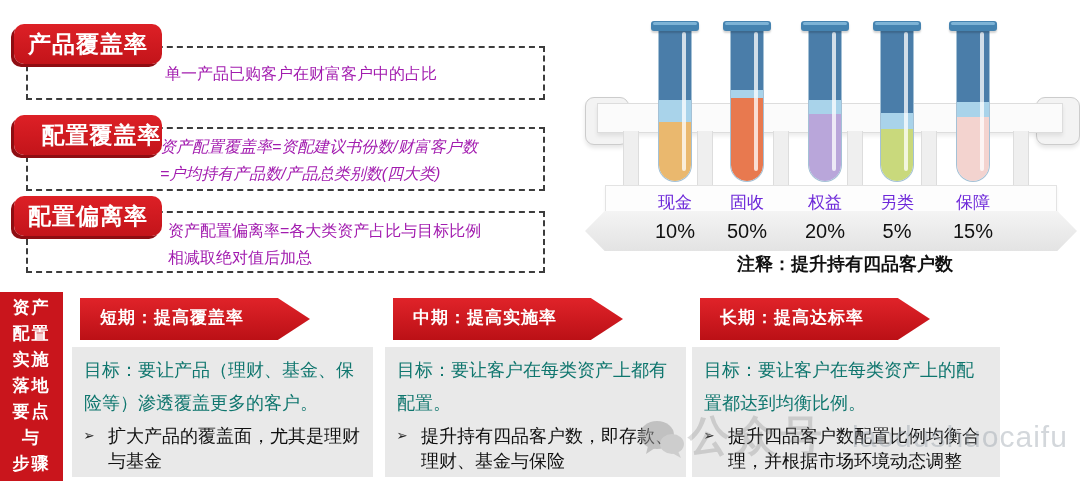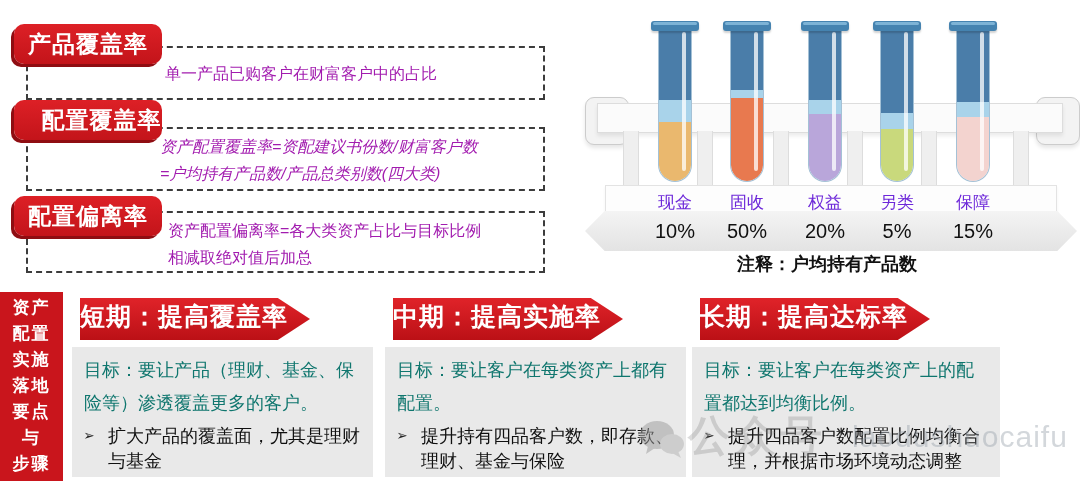--- a/index.html
+++ b/index.html
@@ -45,21 +45,21 @@
 
   
   #roadmap { position:absolute; left:0; top:292px; width:1080px; height:189px;font-family:Liberation Mono, monospace; }
   .v-label { position:absolute; left:0; top:0; width:63px; height:189px; background:#c9151c; color:#fff;
              font-weight:bold; font-size:17px; line-height:26px; text-align:center; display:flex;
              align-items:center; justify-content:center; white-space:pre-line; letter-spacing:2px; }
   .phase { position:absolute; top:0; }
   .phase-arrow { position:relative; height:42px; margin:6px 0 0 8px; width:230px;
                  background:linear-gradient(180deg,#e02329,#bb1016);
                  clip-path:polygon(0 0,86% 0,100% 50%,86% 100%,0 100%);
-                 color:#fff; font-size:25px; font-weight:bold; line-height:42px; letter-spacing:1px; }
+                 color:#fff; font-size:17px; font-weight:bold; line-height:42px; padding-left:20px; letter-spacing:1px; }
   .phase-body { margin-top:7px; background:#e9e9e9; height:130px; padding:8px 12px 6px 12px; }
   .phase-goal { font-size:18px; line-height:33px; color:#0f766e; }
   .phase-bullet { display:flex; margin-top:4px; font-size:18px; line-height:25px; color:#101010; }
   .bullet-mark { flex:0 0 24px; color:#222; }
 
   
   #watermark { position:absolute; left:0; top:0; width:1080px; height:369px; pointer-events:none; z-index:9; }
   .wm-icon { position:absolute; left:638px; top:419px; opacity:.5; }
   .wm-cn { position:absolute; left:688px; top:408px; font-size:42px; font-weight:bold;
            color:rgba(125,125,125,.28); letter-spacing:4px; }
@@ -70,21 +70,21 @@
 
 <div id="canvas">
 
   <div class="dashed-box" style="left:26px;top:46px;width:519px;height:54px;"></div>
   <div class="def-text" style="left:165px;top:60px;">单一产品已购客户在财富客户中的占比</div>
   <div class="red-tag" style="top:24px;">产品覆盖率</div>
 
   <div class="dashed-box" style="left:26px;top:127px;width:519px;height:64px;"></div>
   <div class="def-text" style="left:160px;top:133px;font-style:italic;">资产配置覆盖率=资配建议书份数/财富客户数
 =户均持有产品数/产品总类别数(四大类)</div>
-  <div class="red-tag" style="top:100px;padding-left:27px;">配置覆盖率</div>
+  <div class="red-tag" style="top:115px;padding-left:27px;">配置覆盖率</div>
 
   <div class="dashed-box" style="left:26px;top:211px;width:519px;height:62px;"></div>
   <div class="def-text" style="left:168px;top:217px;">资产配置偏离率=各大类资产占比与目标比例
 相减取绝对值后加总</div>
   <div class="red-tag" style="top:196px;">配置偏离率</div>
 
   <div id="tube-area">
     <div class="rack-cap" style="left:0;"></div>
     <div class="rack-cap" style="right:0;"></div>
     <div class="rack-bar"></div>
@@ -140,21 +140,21 @@
     <div class="tube-cap" style="left:364px;"></div>
     <div class="tube" style="left:371px;">
       <div class="tube-blue" style="height: 74px;"></div>
       <div class="tube-band" style="height: 16px;"></div>
       <div class="tube-gap"></div>
       <div class="tube-liquid" style="height: 64px; background: rgb(243, 211, 207);"></div>
     </div>
     <div class="tube-label" style="left:353px;">保障</div>
     <div class="tube-pct" style="left:353px;">15%</div>
 
-    <div class="tube-note">注释：户均持有产品数</div>
+    <div class="tube-note">注释：提升持有四品客户数</div>
   </div>
 
   <div id="roadmap">
     <div class="v-label">资产
 配置
 实施
 落地
 要点
 与
 步骤</div>

